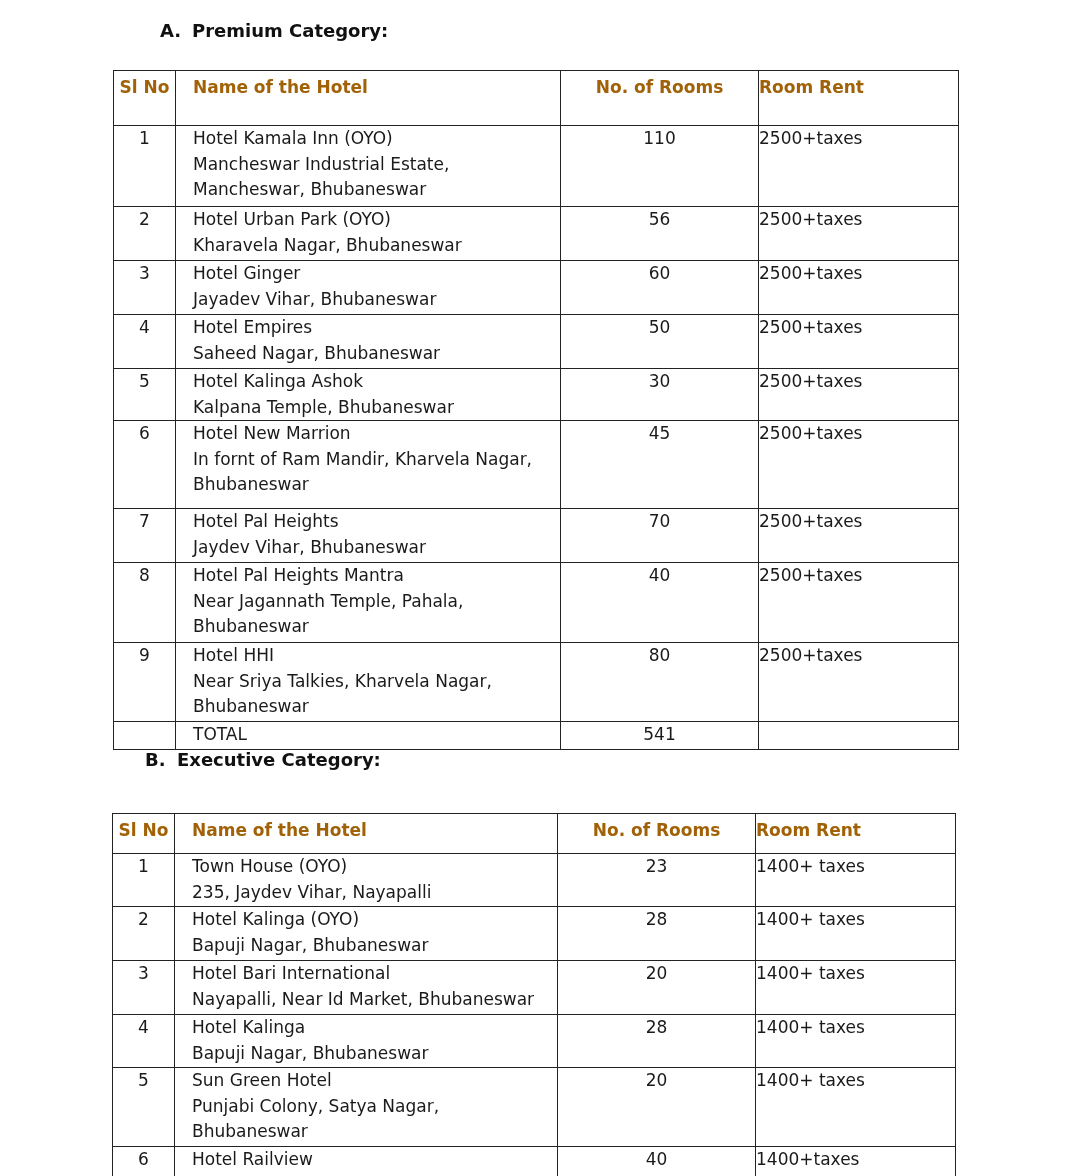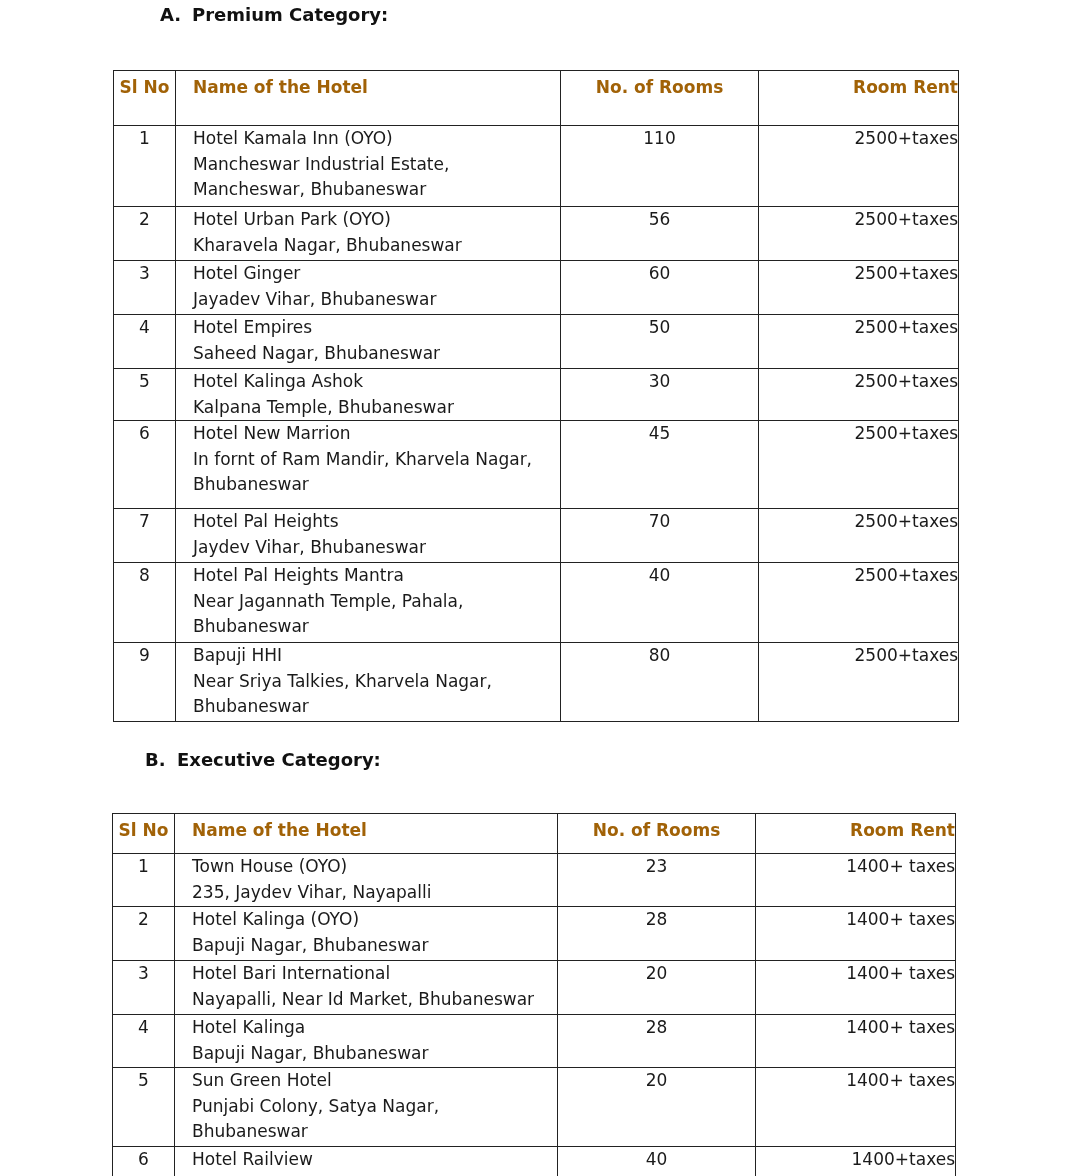--- a/index.html
+++ b/index.html
@@ -37,31 +37,31 @@
     line-height: 25.5px;
   }
   table.hotel-table th {
     font-weight: bold;
     color: #a16207;
     padding-top: 4px;
   }
   .c-sl { text-align: center; }
   .c-name { text-align: left; padding-left: 17px !important; }
   .c-rooms { text-align: center; }
-  .c-rent { text-align: right; margin-top: 48px; }
+  .c-rent { text-align: left; margin-top: 48px; }
   td.c-sl, td.c-rooms, td.c-rent { padding-top: 1px; }
   td.c-name { padding-top: 1px; }
   .line { display: block; white-space: nowrap; }
   .total-row td { font-weight: bold; line-height: 24px; }
   th.c-name { text-align: left; }
 </style>
 </head>
 <body>
 
-<div class="section-title" style="left:160px; top:4px;">
+<div class="section-title" style="left:160px; top:20px;">
   <span class="letter">A.</span><span>Premium Category:</span>
 </div>
 
 <table class="hotel-table" style="left:113px; top:70px; width:845px;">
   <colgroup>
     <col style="width:62px">
       <col style="width:385px">
       <col style="width:198px">
       <col style="width:200px">
   </colgroup>
@@ -152,28 +152,34 @@
       <span class="line">Near Jagannath Temple, Pahala,</span>
       <span class="line">Bhubaneswar</span>
     </td>
     <td class="c-rooms">40</td>
     <td class="c-rent">2500+taxes</td>
   </tr>
 
   <tr style="height:79px;">
     <td class="c-sl">9</td>
     <td class="c-name">
-      <span class="line">Bapuji HHI</span>
+      <span class="line">Hotel HHI</span>
       <span class="line">Near Sriya Talkies, Kharvela Nagar,</span>
       <span class="line">Bhubaneswar</span>
     </td>
     <td class="c-rooms">80</td>
     <td class="c-rent">2500+taxes</td>
   </tr>
 
+  <tr class="total-row" style="height:28px;">
+    <td class="c-sl"></td>
+    <td class="c-name">TOTAL</td>
+    <td class="c-rooms">541</td>
+    <td class="c-rent"></td>
+  </tr>
 </tbody>
   </table>
 
 <div class="section-title" style="left:145px; top:749px;">
   <span class="letter">B.</span><span>Executive Category:</span>
 </div>
 
 <table class="hotel-table" style="left:112px; top:813px; width:843px;">
   <colgroup>
     <col style="width:62px">

